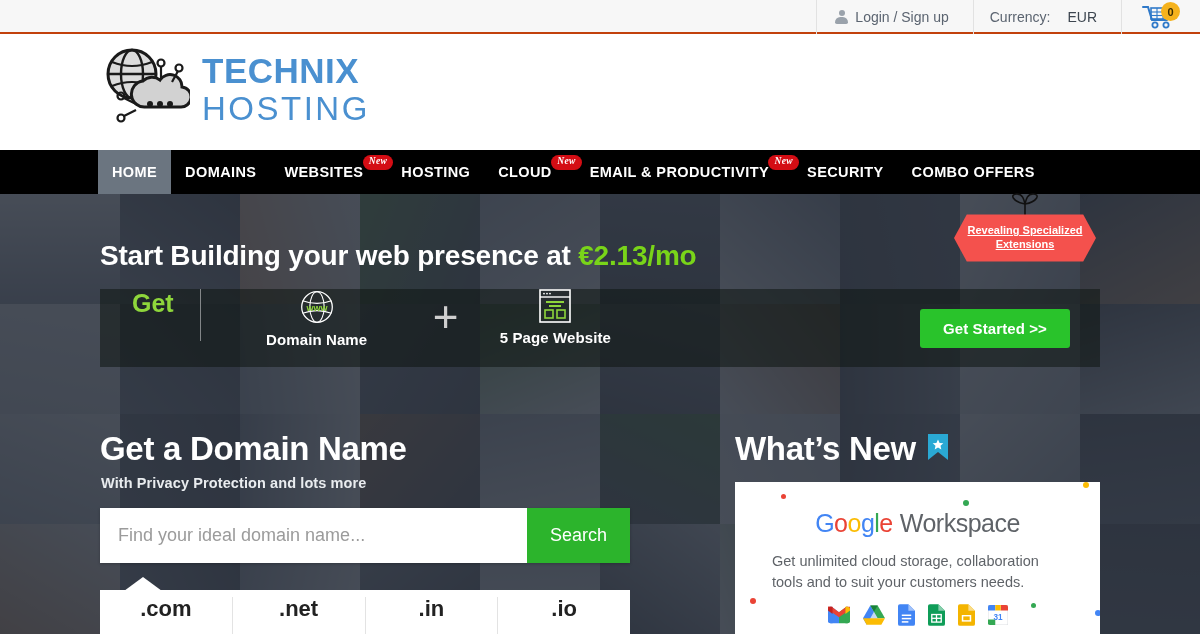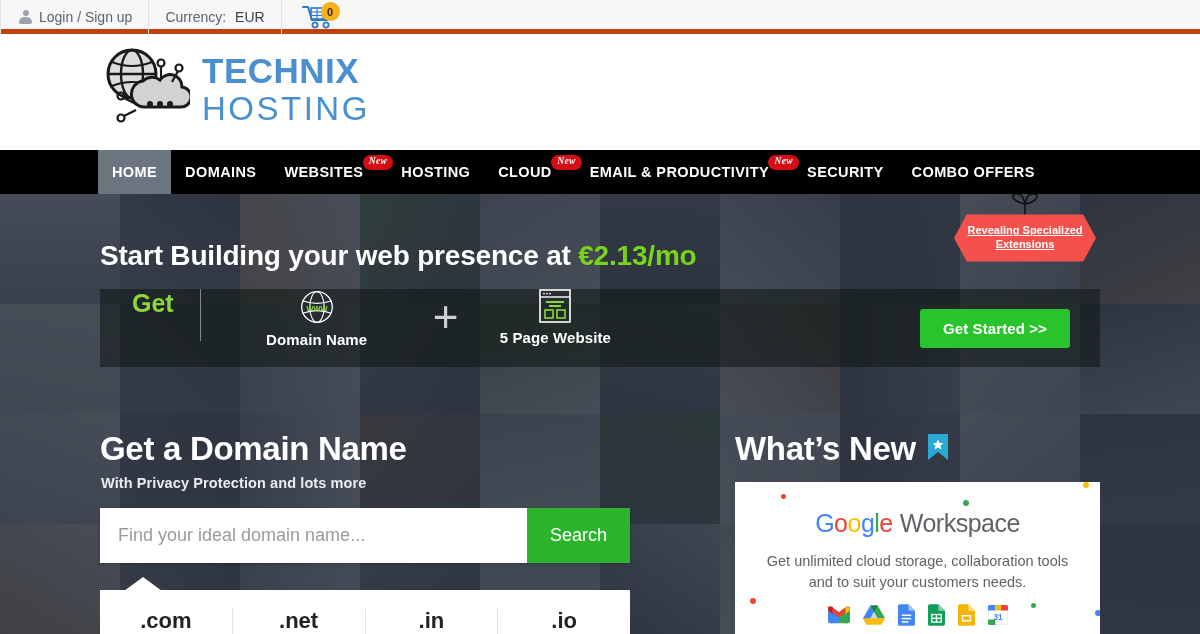--- a/index.html
+++ b/index.html
@@ -6,40 +6,40 @@
   html, body {
     width: 1200px; height: 634px;
     font-family: "Liberation Sans", sans-serif;
     overflow: hidden; background: #fff;
   }
   #page { position: relative; width: 1200px; height: 634px; overflow: hidden; }
 
   
   .topbar {
     position: absolute; top: 0; left: 0; width: 1200px; height: 34px;
-    background: #f7f7f7; border-bottom: 5px solid #c2410c;
-    display: flex; align-items: stretch;
+    background: #f7f7f7; border-bottom: 2px solid #c2410c;
+    display: flex; justify-content: flex-end; align-items: stretch; gap: 8px;
   }
   .topbar-cell {
     display: flex; align-items: center; gap: 7px;
     padding: 0 16px; font-size: 14px; color: #5b6470;
     border-left: 1px solid #e2e2e2; height: 34px;
   }
   .topbar-cell.login { padding-left: 18px; }
   .person-ico { width: 13px; height: 14px; position: relative; display:inline-block; }
   .person-ico::before {
     content:""; position:absolute; top:0; left:3.5px; width:6px; height:6px;
     background:#9aa2ab; border-radius:50%;
   }
   .person-ico::after {
     content:""; position:absolute; bottom:0; left:0; width:13px; height:7px;
     background:#9aa2ab; border-radius:6px 6px 2px 2px;
   }
   .cur-label { color:#5b6470; }
-  .cur-value { color:#3d4650; margin-left:2px; }
+  .cur-value { color:#3d4650; margin-left:10px; }
   .cart-cell { padding: 0 22px 0 20px; position: relative; }
   .cart-wrap { position: relative; width: 36px; height: 26px; }
   .cart-badge {
     position:absolute; right:-2px; top:-2px;
     width:19px; height:19px; border-radius:50%;
     background:#f5b21c; color:#3a2c00; font-size:11px; font-weight:bold;
     display:flex; align-items:center; justify-content:center;
   }
   .currency-caret {
     position:absolute; top:44px; left:927px;
@@ -169,40 +169,40 @@
     position:absolute; left:100px; top:590px; width:530px; height:44px;
     background:#fff; display:flex; align-items:flex-end;
   }
   .tld-pointer {
     position:absolute; left:124px; top:577px; width:0; height:0;
     border-left:19px solid transparent; border-right:19px solid transparent;
     border-bottom:14px solid #fff;
   }
   .tld-item {
     flex:1; text-align:center; font-size:22px; font-weight:bold; color:#222;
-    padding-bottom:1px; border-left:1px solid #e3e3e3; line-height:1.1;
+    padding-bottom:13px; border-left:1px solid #e3e3e3; line-height:1.1;
   }
   .tld-item:first-child { border-left:none; }
 
   
   #whatsnew-title { left:735px; top:430px; font-size:33px; display:flex; align-items:flex-end; gap:12px; }
   .ribbon-ico { display:inline-block; }
   .gw-card {
     position:absolute; left:735px; top:482px; width:365px; height:152px;
     background:#fff; overflow:hidden;
   }
   .gw-logo {
     margin-top:27px; text-align:center; font-size:25px; letter-spacing:-0.5px;
     font-family:"Liberation Sans", sans-serif;
   }
   .gw-logo .gl { font-weight:normal; }
   .gw-ws { color:#5f6368; font-weight:normal; margin-left:7px; }
   .gw-desc {
-    margin-top:13px; text-align:center; color:#5f6368; font-size:14.5px; line-height:1.45;
-    padding:0 24px;
+    margin-top:13px; text-align:left; color:#5f6368; font-size:14.5px; line-height:1.45;
+    padding:0 37px;
   }
   .gw-apps {
     margin-top:11px; display:flex; justify-content:center; align-items:center; gap:13px;
   }
   .gw-apps svg { display:block; }
   .confetti { position:absolute; border-radius:50%; }
 </style>
 </head>
 <body>
 

